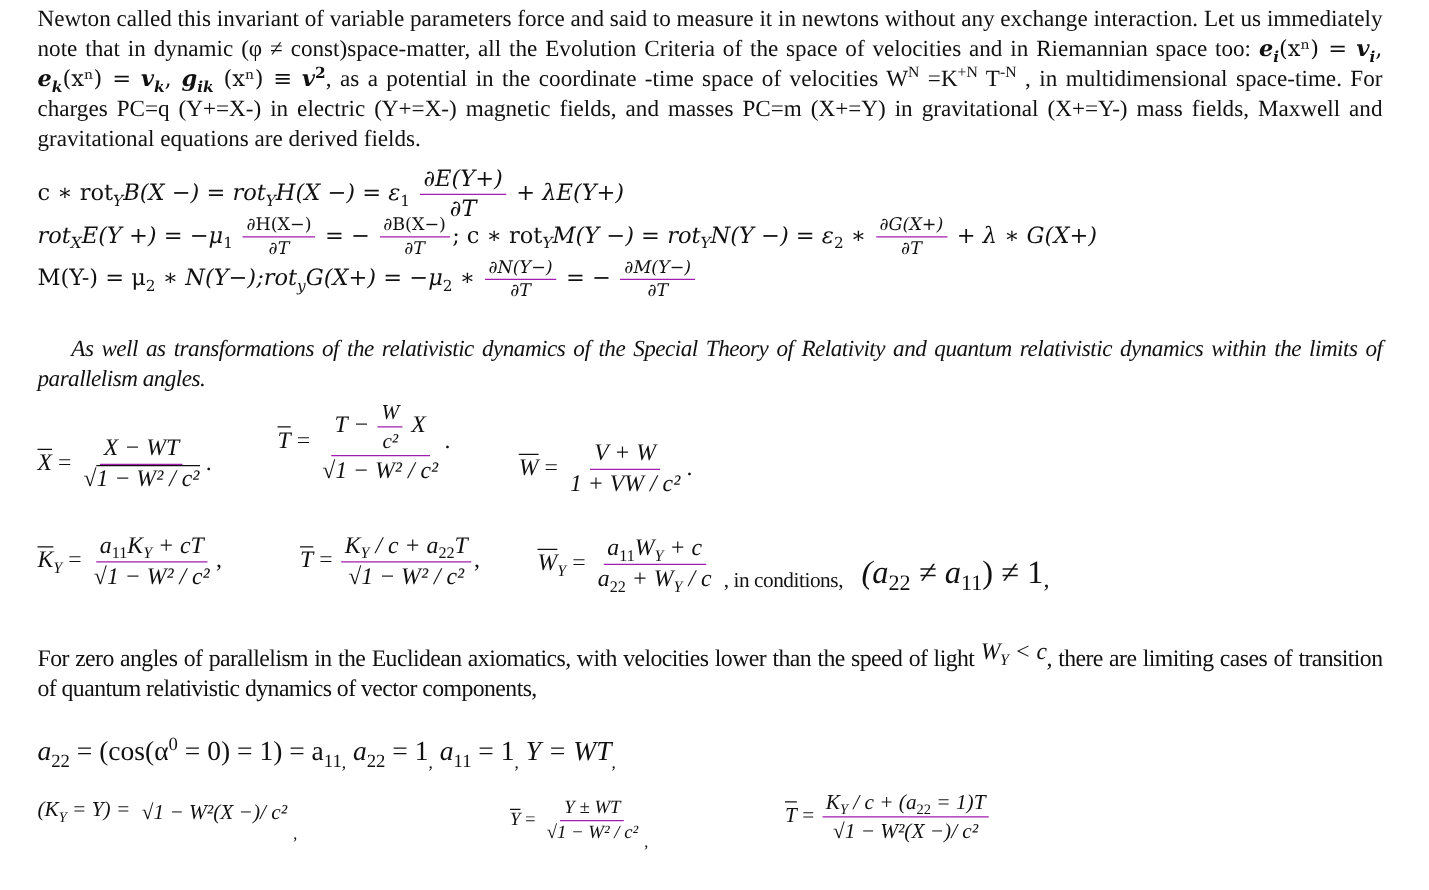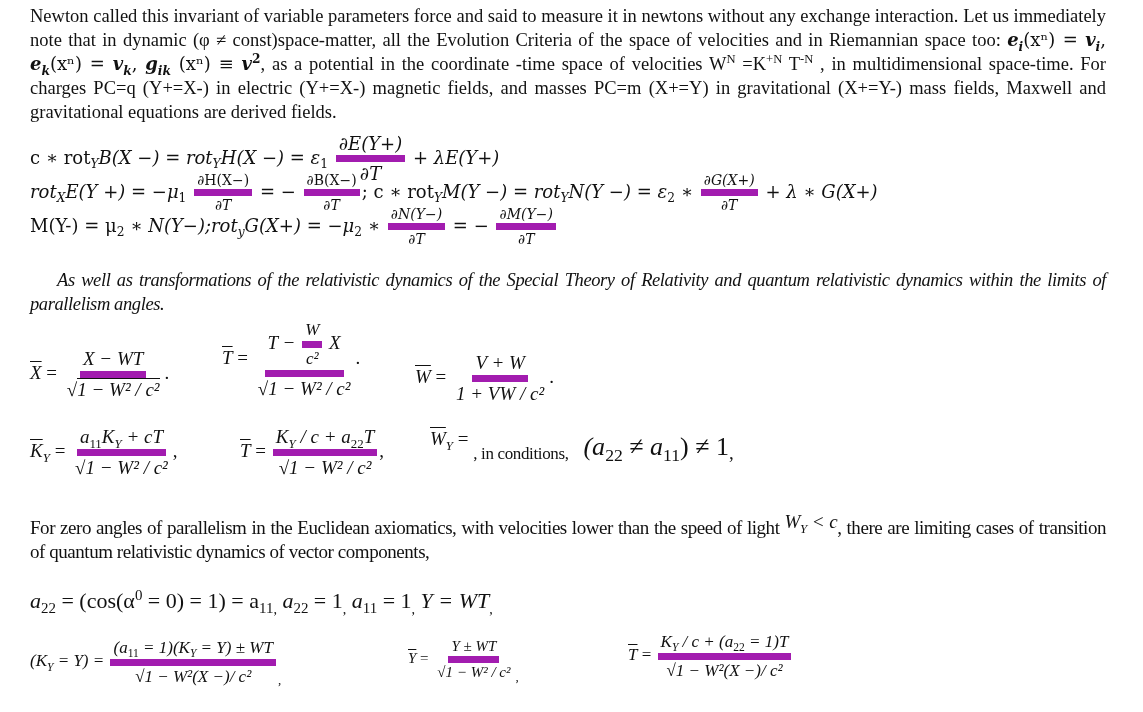--- a/index.html
+++ b/index.html
@@ -5,21 +5,21 @@
   html,body{margin:0;padding:0;background:#ffffff;}
   body{width:1143px;height:712px;position:relative;overflow:hidden;color:#111;font-family:"Liberation Serif","DejaVu Serif",serif;}
   .para{position:absolute;left:30px;width:1076px;font-size:18.5px;line-height:24px;text-align:justify;}
   .cond{font-family:"Liberation Serif",serif;font-size:17px;line-height:21px;letter-spacing:-0.35px;}
   .eq{position:absolute;font-size:19px;white-space:nowrap;}
   .cm{font-family:"DejaVu Serif","Liberation Serif",serif;font-size:18px;}
   i{font-style:italic;}
   b i, .bi{font-weight:bold;font-style:italic;}
   sub,sup{font-size:0.68em;line-height:0;}
   .frac{display:inline-flex;flex-direction:column;align-items:center;vertical-align:middle;margin:0 2px;}
-  .frac .num{border-bottom:7px solid #a21caf;padding:0 3px 1px;text-align:center;}
+  .frac .num{border-bottom:1px solid #a21caf;padding:0 3px 1px;text-align:center;}
   .frac .den{padding:1px 3px 0;text-align:center;}
   .small{font-size:14px;}
   .bar{text-decoration:overline;}
   .tnr{font-family:"Liberation Serif",serif;}
 </style>
 </head>
 <body>
 
 <div class="para" style="top:4px;">
   <span>Newton called this invariant of variable parameters force and said to measure it in newtons without any exchange interaction. Let us immediately note that in dynamic (φ ≠ const)space-matter, all the Evolution Criteria of the space of velocities and in Riemannian space too: </span><span class="cm"><b><i>e</i><sub><i>i</i></sub></b><span>(xⁿ) = </span><b><i>v</i><sub><i>i</i></sub></b>, <b><i>e</i><sub><i>k</i></sub></b><span>(xⁿ) = </span><b><i>v</i><sub><i>k</i></sub></b>, <b><i>g</i><sub><i>ik</i></sub></b><span> (xⁿ) ≡ </span><b><i>v</i><sup>2</sup></b></span><span>, as a potential in the coordinate -time space of velocities W</span><sup>N</sup><span> =K</span><sup>+N</sup><span> T</span><sup>-N</sup><span> , in multidimensional space-time. For charges PC=q (Y+=X-) in electric (Y+=X-) magnetic fields, and masses PC=m (X+=Y) in gravitational (X+=Y-) mass fields, Maxwell and gravitational equations are derived fields.</span>
@@ -103,40 +103,43 @@
 <div class="eq tnr" style="left:240px;top:426px;">
   <i class="bar">T</i> =
   <span class="frac">
       <span class="num"><i>K</i><sub><i>Y</i></sub><i> / c + a</i><sub>22</sub><i>T</i></span>
       <span class="den">√<span class="rad"><i>1 − W² / c²</i></span></span>
     </span><span>,</span>
 </div>
 
 <div class="eq tnr" style="left:430px;top:428px;">
   <i class="bar">W</i><sub><i>Y</i></sub> =
+  <span class="frac">
+      <span class="num"><i>a</i><sub>11</sub><i>W</i><sub><i>Y</i></sub><i> + c</i></span>
+      <span class="den"><i>a</i><sub>22</sub><i> + W</i><sub><i>Y</i></sub><i> / c</i></span>
+    </span>
   <span class="cond" style="vertical-align:-14px;text-align:right;">, in conditions,</span>
   <span style="font-size:26px;vertical-align:-10px;margin-left:10px;"><i>(a</i><sub>22</sub><i> ≠ a</i><sub>11</sub><span>) ≠ 1</span></span><span style="vertical-align:-14px;">,</span>
 </div>
 
 <div class="para cond" style="top:510px;font-size:19px;line-height:24px;letter-spacing:-0.45px;">
   <span>For zero angles of parallelism in the Euclidean axiomatics, with velocities lower than the speed of light</span>
   <span style="vertical-align:6px;"><i>W</i><sub><i>Y</i></sub><i> &lt; c</i></span><span>, there are limiting cases of transition of quantum relativistic dynamics of vector components,</span>
 </div>
 
 <div class="eq tnr" style="left:30px;top:588px;font-size:22px;">
   <i>a</i><sub>22</sub><span> = (cos(α</span><sup>0</sup><span> = 0) = 1) = a</span><sub>11</sub><span style="font-size:14px;vertical-align:-6px;">,</span>
   <i>a</i><sub>22</sub><span> = 1</span><span style="font-size:14px;vertical-align:-6px;">,</span>
   <i>a</i><sub>11</sub><span> = 1</span><span style="font-size:14px;vertical-align:-6px;">,</span>
   <i>Y = WT</i><span style="font-size:14px;vertical-align:-6px;">,</span>
 </div>
 
 <div class="eq tnr" style="left:30px;top:638px;font-size:17px;">
   <i>(K</i><sub><i>Y</i></sub><i> = Y) = </i>
   <span class="frac">
-      <span class="num"><i>(a</i><sub>11</sub><i> = 1)(K</i><sub><i>Y</i></sub><i> = Y) ± WT</i></span>
       <span class="den">√<span class="rad"><i>1 − W²(X −)/ c²</i></span></span>
     </span><span style="vertical-align:-18px;font-size:13px;">,</span>
 </div>
 
 <div class="eq tnr" style="left:408px;top:638px;font-size:15px;">
   <i class="bar">Y</i> =
   <span class="frac">
       <span class="num"><i>Y ± WT</i></span>
       <span class="den">√<span class="rad"><i>1 − W² / c²</i></span></span>
     </span><span style="vertical-align:-18px;font-size:13px;">,</span>

